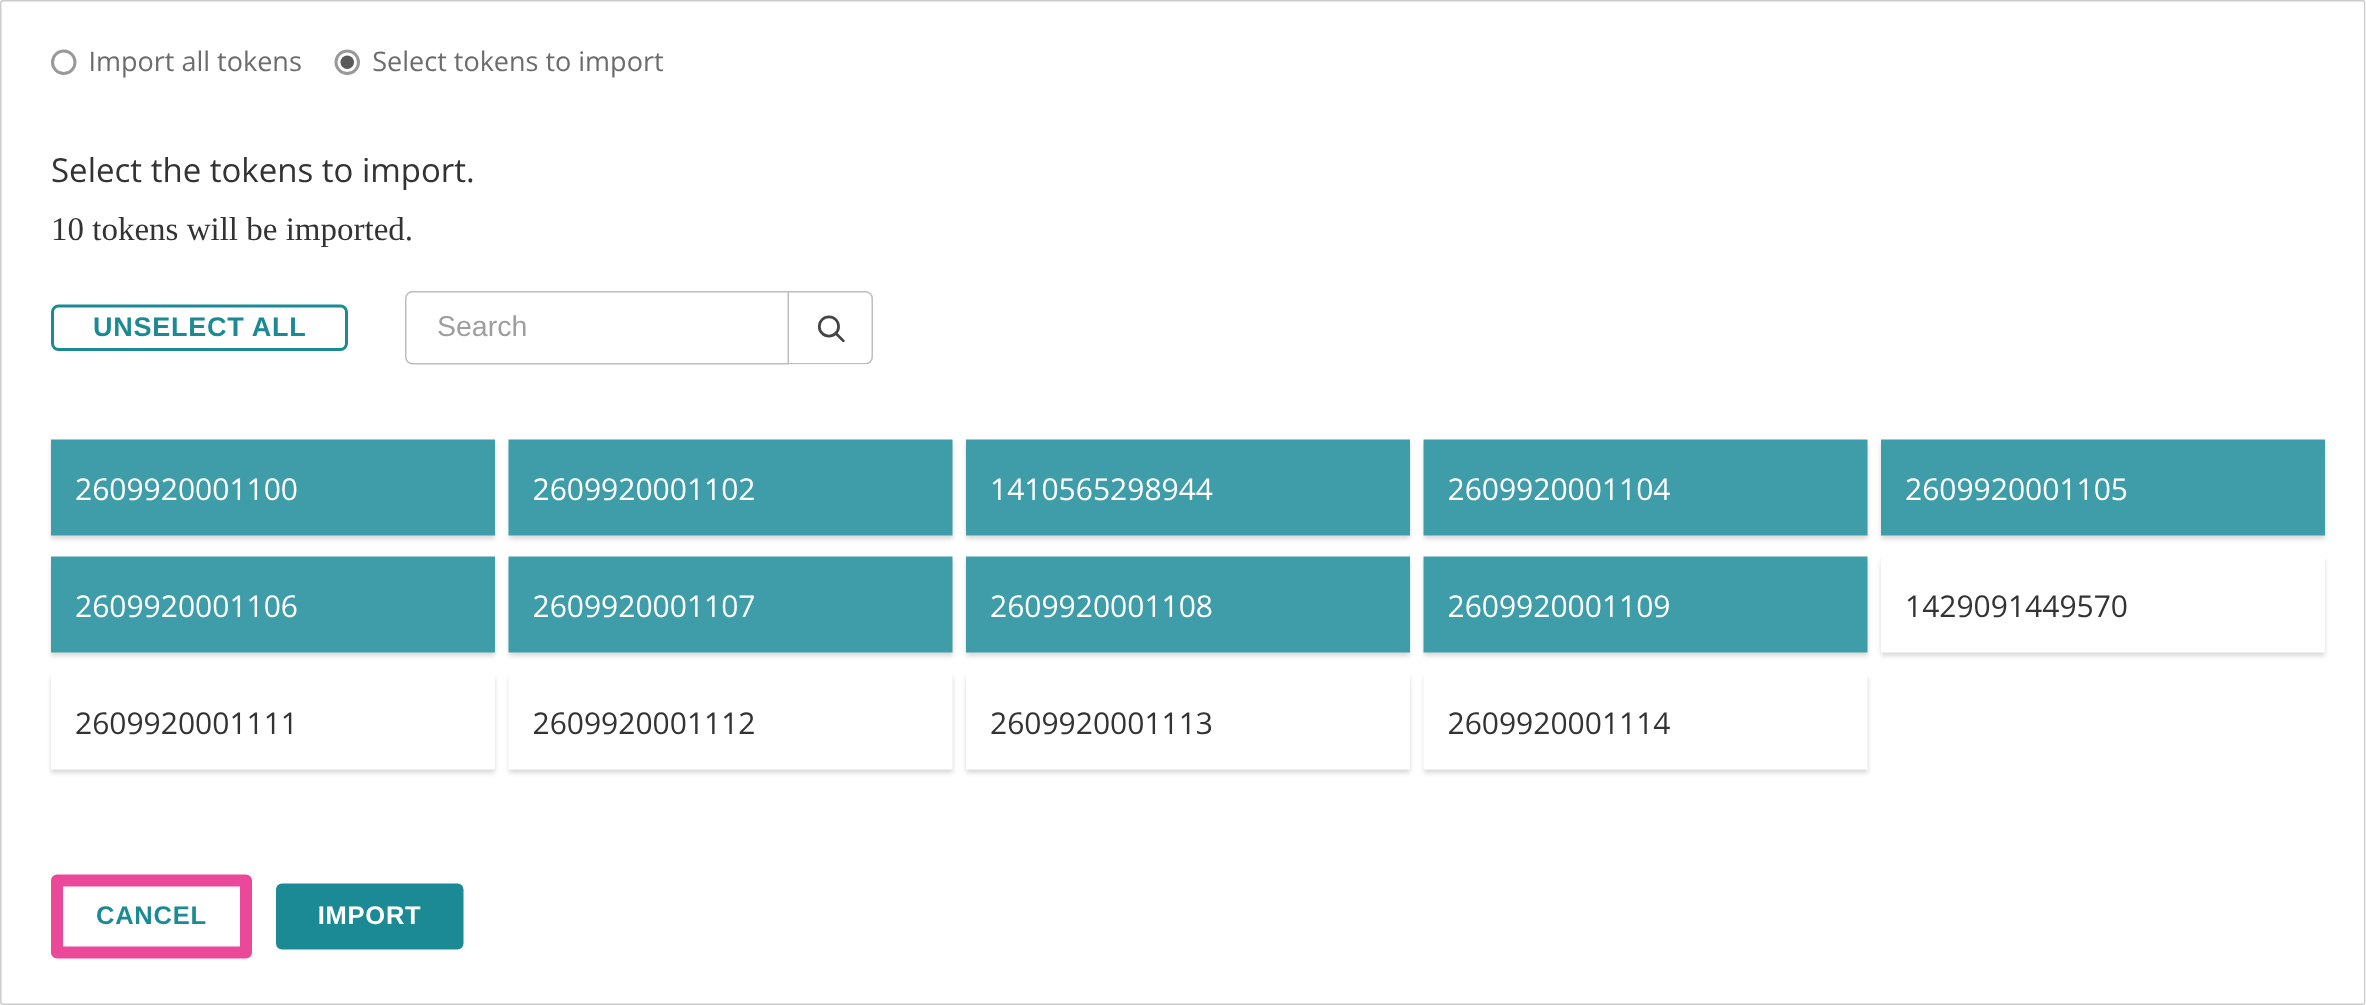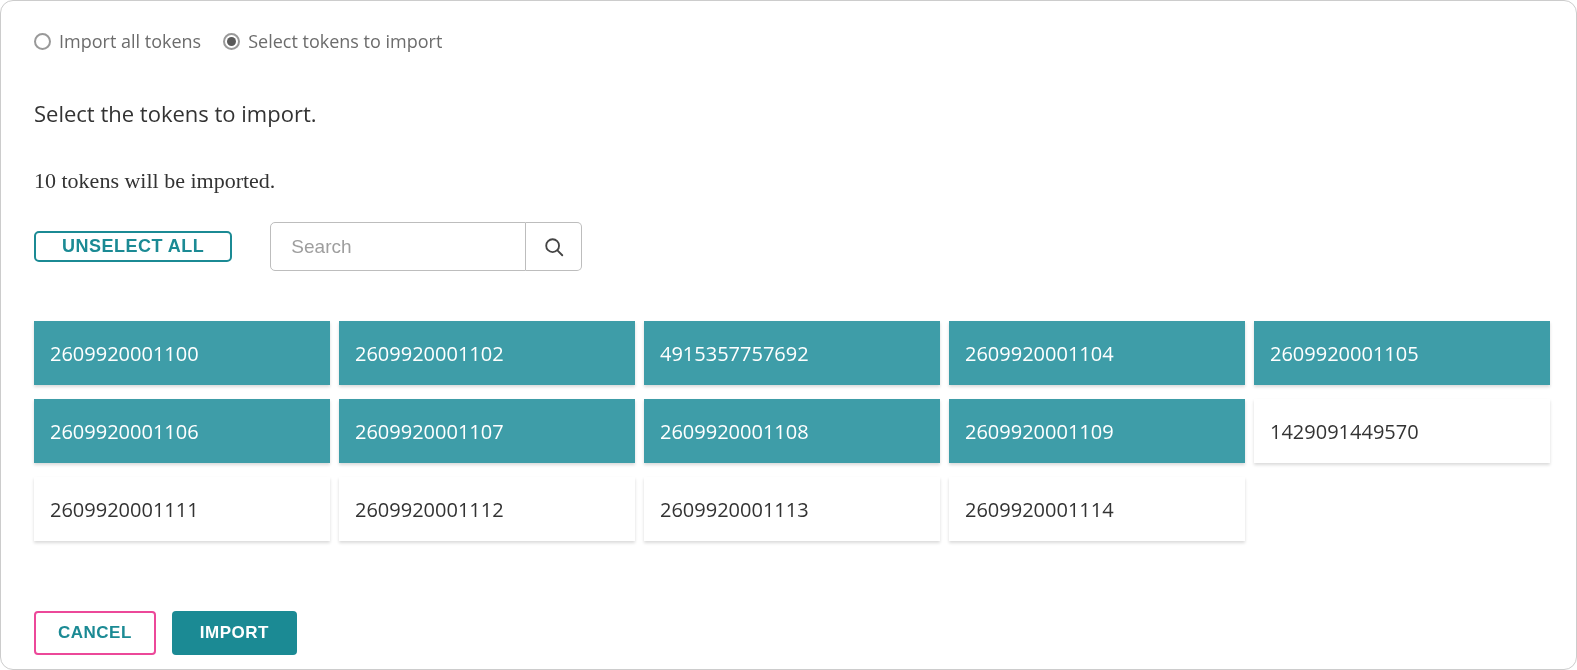--- a/index.html
+++ b/index.html
@@ -6,21 +6,21 @@
   body {
     margin: 0;
     font-family: "Segoe UI", "Open Sans", -apple-system, Helvetica, Arial, sans-serif;
     background: #fff;
     color: #333;
   }
   .panel {
     width: 1577px;
     height: 670px;
     border: 1px solid #ccc;
-    border-radius: 13px;
+    border-radius: 2px;
     padding: 28px 33px 30px 33px;
     background: #fff;
   }
   .radio-row {
     display: flex;
     align-items: center;
     gap: 22px;
     font-size: 18px;
     color: #6c6c6c;
     margin-bottom: 45px;
@@ -45,21 +45,21 @@
     content: '';
     width: 9px;
     height: 9px;
     background: #5a5a5a;
     border-radius: 50%;
     display: block;
   }
   .instruction {
     font-size: 22px;
     color: #333;
-    margin-bottom: 40px;
+    margin-bottom: 12px;
   }
   .count-line {
     font-size: 22px;
     color: #333;
     margin-bottom: 28px;
     font-family: Liberation Serif, serif;
   }
   .controls-row {
     display: flex;
     align-items: center;
@@ -127,21 +127,21 @@
   .token-cell.selected {
     background: #3e9da8;
     color: #fff;
   }
   .footer-row {
     display: flex;
     align-items: center;
     gap: 16px;
   }
   .btn-cancel {
-    border: 2px solid #ec4899;
+    border: 8px solid #ec4899;
     color: #1b8a94;
     background: #fff;
     border-radius: 4px;
     padding: 10px 22px;
     font-size: 17px;
     font-weight: 600;
     letter-spacing: 0.5px;
     cursor: pointer;
   }
   .btn-import {
@@ -189,21 +189,21 @@
   </div>
 
   <div class="token-grid" id="token-grid">
       <div class="token-cell selected">
         <span>2609920001100</span>
       </div>
       <div class="token-cell selected">
         <span>2609920001102</span>
       </div>
       <div class="token-cell selected">
-        <span>4915357757692</span>
+        <span>1410565298944</span>
       </div>
       <div class="token-cell selected">
         <span>2609920001104</span>
       </div>
       <div class="token-cell selected">
         <span>2609920001105</span>
       </div>
       <div class="token-cell selected">
         <span>2609920001106</span>
       </div>

